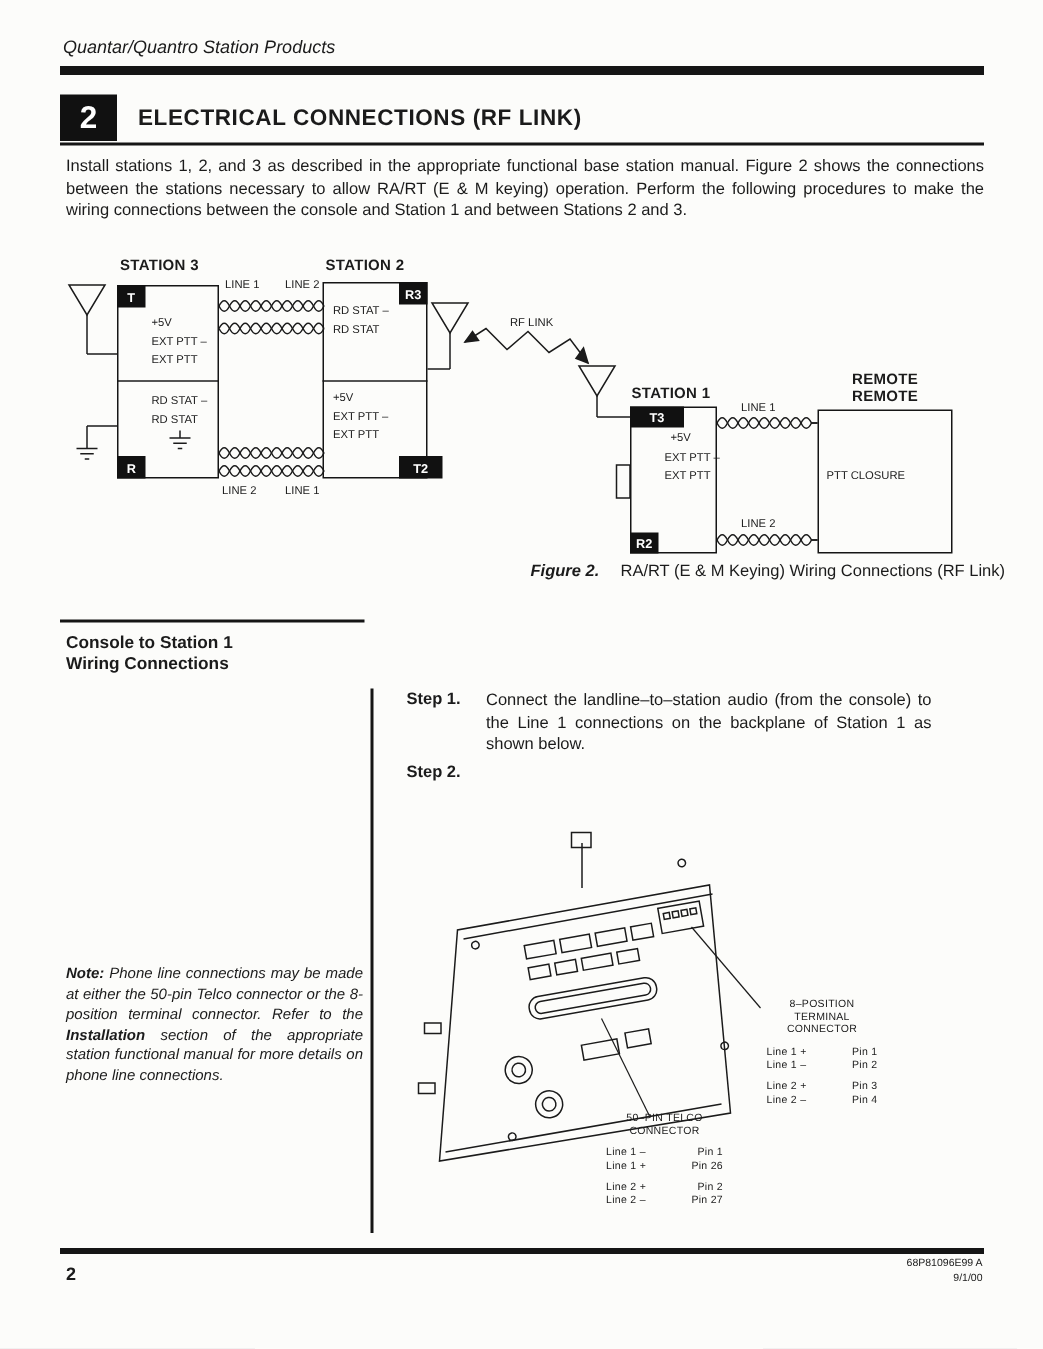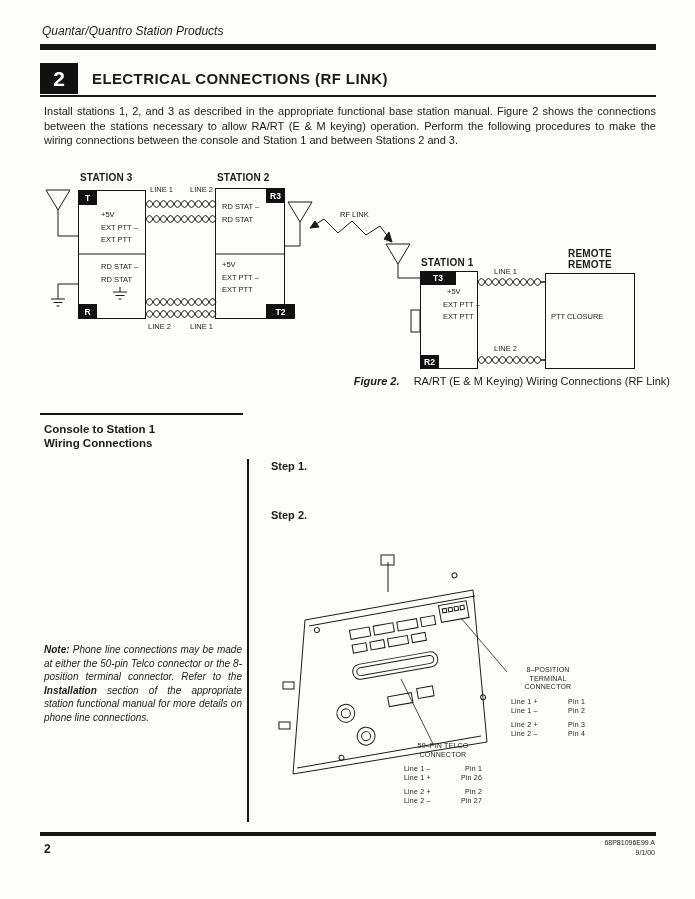--- a/index.html
+++ b/index.html
@@ -163,20 +163,21 @@
     <span>RA/RT (E &amp; M Keying) Wiring Connections (RF Link)</span>
   </div>
 
   <div class="rule" style="left:40px;top:413px;width:203px;height:2px"></div>
   <div class="subhead" style="left:44px;top:423px">Console to Station 1</div>
   <div class="subhead" style="left:44px;top:437px">Wiring Connections</div>
 
   <div class="rule" style="left:247px;top:459px;width:1.5px;height:363px"></div>
 
   <div class="steplabel" style="left:271px;top:460px">Step 1.</div>
+  <div class="steptext" style="left:324px;top:460px;width:297px">Connect the landline–to–station audio (from the console) to the Line 1 connections on the backplane of Station 1 as shown below.</div>
   <div class="steplabel" style="left:271px;top:509px">Step 2.</div>
 
   <div class="note" style="left:44px;top:643px;width:198px">
     <b>Note:</b><span>  Phone line connections may be made at either the 50-pin Telco connector or the 8-position terminal connector. Refer to the </span><b>Installation</b><span> section of the appropriate station functional manual for more details on phone line connections.</span>
   </div>
 
   <div class="fig" style="left:255px;top:552px;width:390px;height:275px">
     <svg width="390" height="275" viewBox="0 0 390 275">
       <g stroke="#1b1b1b" stroke-width="1" fill="none">
 

